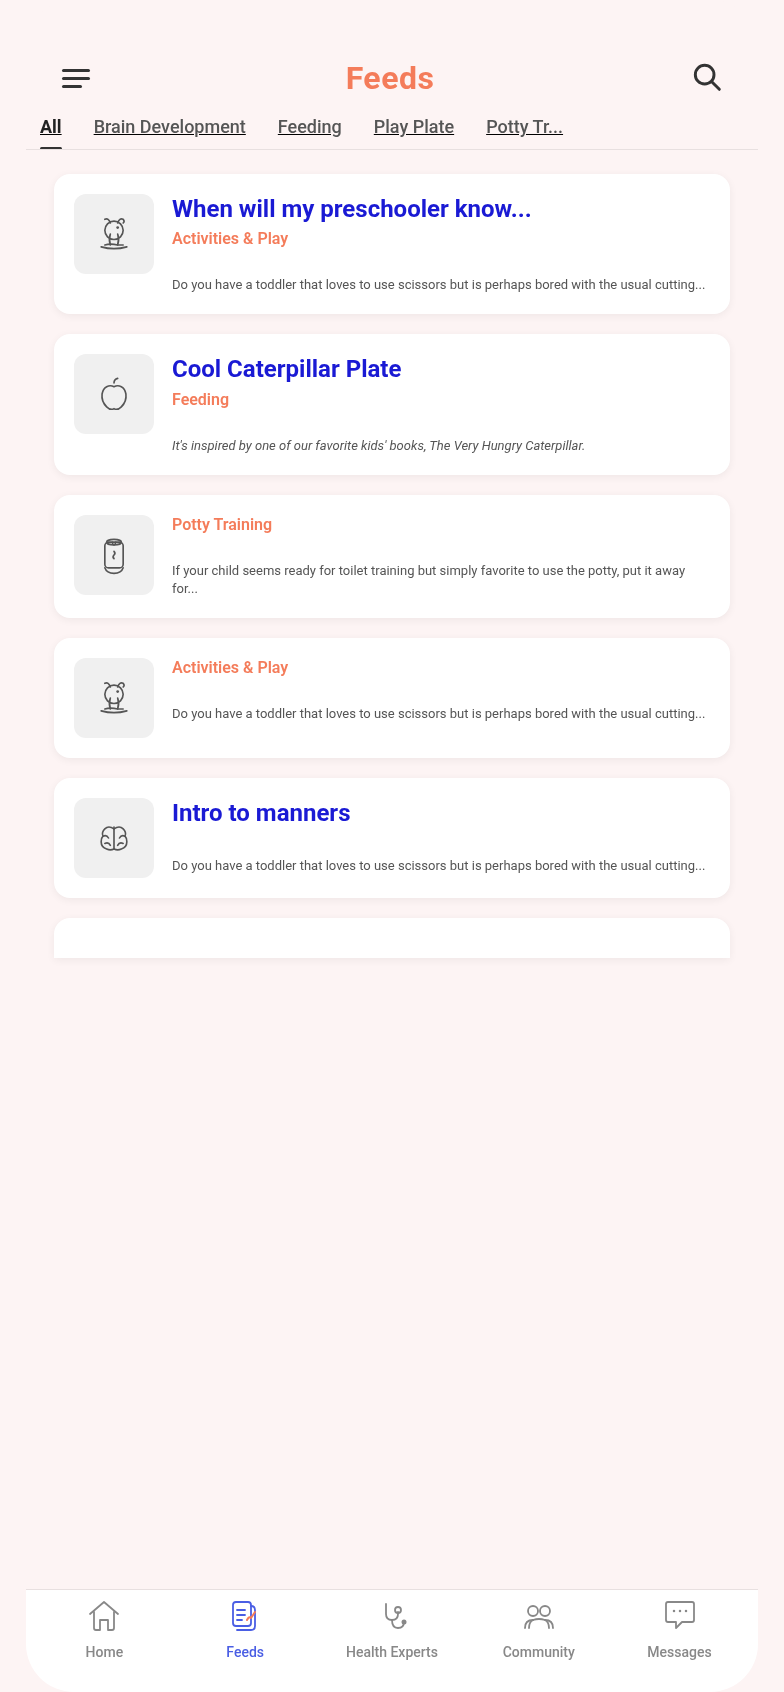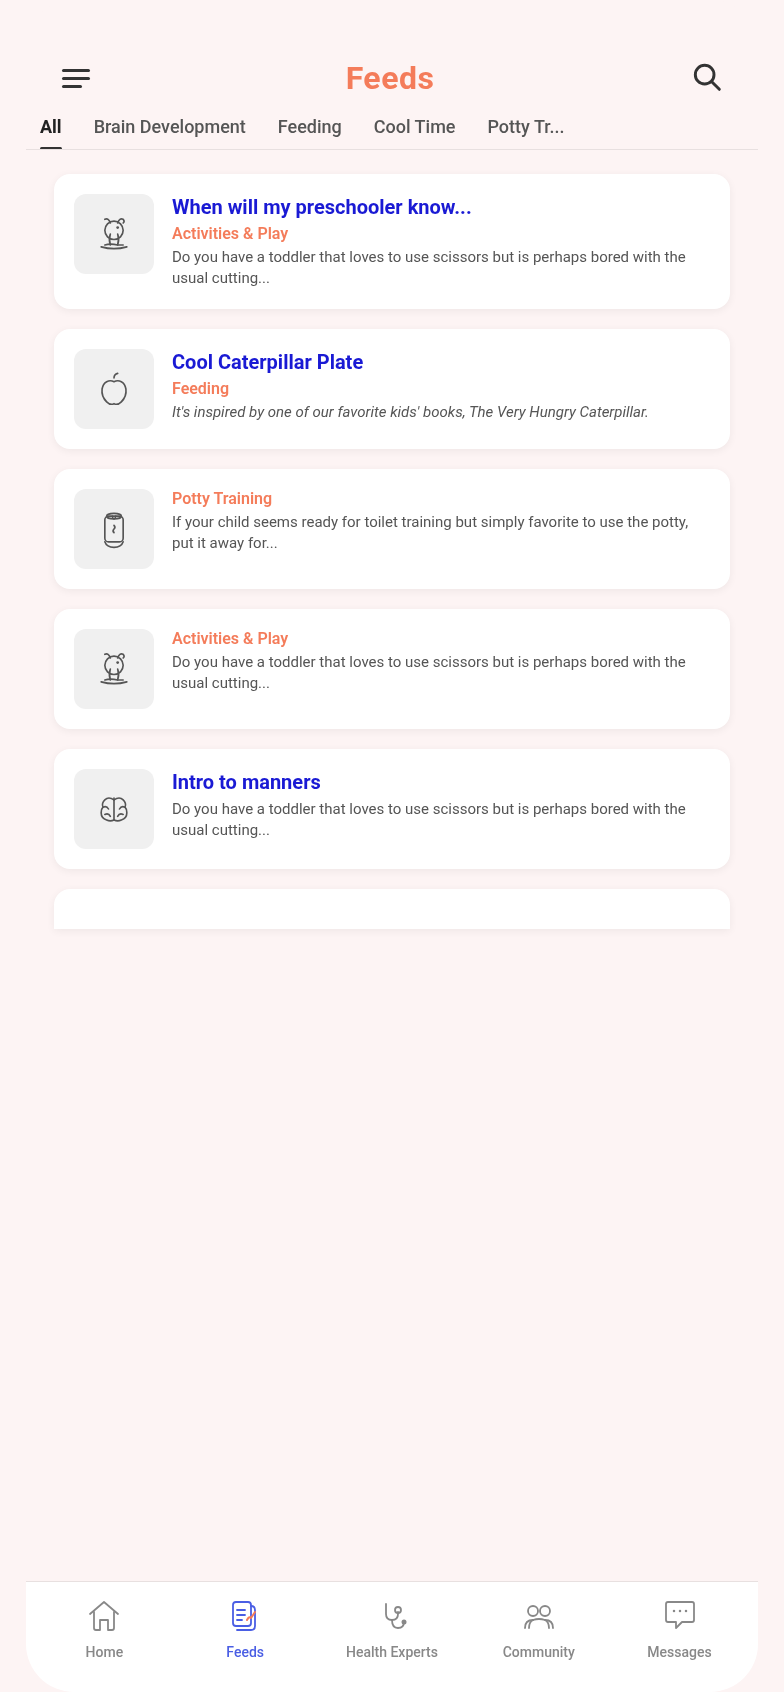--- a/index.html
+++ b/index.html
@@ -65,20 +65,21 @@
 
     
     .tabs-container {
       display: flex;
       align-items: flex-end;
       padding: 0 14px;
       overflow-x: auto;
       scrollbar-width: none;
       gap: 32px;
       border-bottom: 1px solid #e8e0e0;
+      text-decoration: underline;
     }
     .tabs-container::-webkit-scrollbar { display: none; }
     .tab-item {
       font-size: 18px;
       font-weight: 500;
       color: #555;
       padding-bottom: 12px;
       white-space: nowrap;
       cursor: pointer;
       position: relative;
@@ -136,44 +137,45 @@
       fill: none;
       stroke-width: 1.8;
     }
     .feed-card-content {
       flex: 1;
       display: flex;
       flex-direction: column;
       gap: 4px;
     }
     .feed-card-title {
-      font-size: 20px;
+      font-size: 24px;
       font-weight: 700;
       color: #1a1ad4;
       line-height: 1.3;
     }
     .feed-card-category {
       font-size: 16px;
       font-weight: 600;
       color: #f47c5a;
     }
     .feed-card-desc {
-      font-size: 15px;
+      font-size: 13px;
       color: #555;
       line-height: 1.4;
+      margin-top: 24px;
     }
 
     
     .bottom-nav {
       background: #fff;
       border-top: 1px solid #e8e0e0;
       display: flex;
       align-items: flex-end;
       justify-content: space-around;
-      padding: 16px 8px 32px 8px;
+      padding: 8px 8px 32px 8px;
     }
     .nav-item {
       display: flex;
       flex-direction: column;
       align-items: center;
       gap: 6px;
       cursor: pointer;
       min-width: 80px;
     }
     .nav-item-icon svg {
@@ -212,21 +214,21 @@
         <circle cx="11" cy="11" r="7"></circle>
         <line x1="16.5" y1="16.5" x2="22" y2="22"></line>
       </svg>
     </div>
   </div>
 
   <div class="tabs-container">
     <div class="tab-item active">All</div>
     <div class="tab-item">Brain Development</div>
     <div class="tab-item">Feeding</div>
-    <div class="tab-item">Cool Time</div>
+    <div class="tab-item">Play Plate</div>
     <div class="tab-item">Potty Tr...</div>
   </div>
 
   <div class="feed-list">
 
     <div class="feed-card">
       <div class="feed-card-icon">
         <svg viewBox="0 0 48 48" stroke="#555" fill="none" stroke-width="1.8" stroke-linecap="round" stroke-linejoin="round">
 
           <ellipse cx="24" cy="20" rx="10" ry="10"></ellipse>

